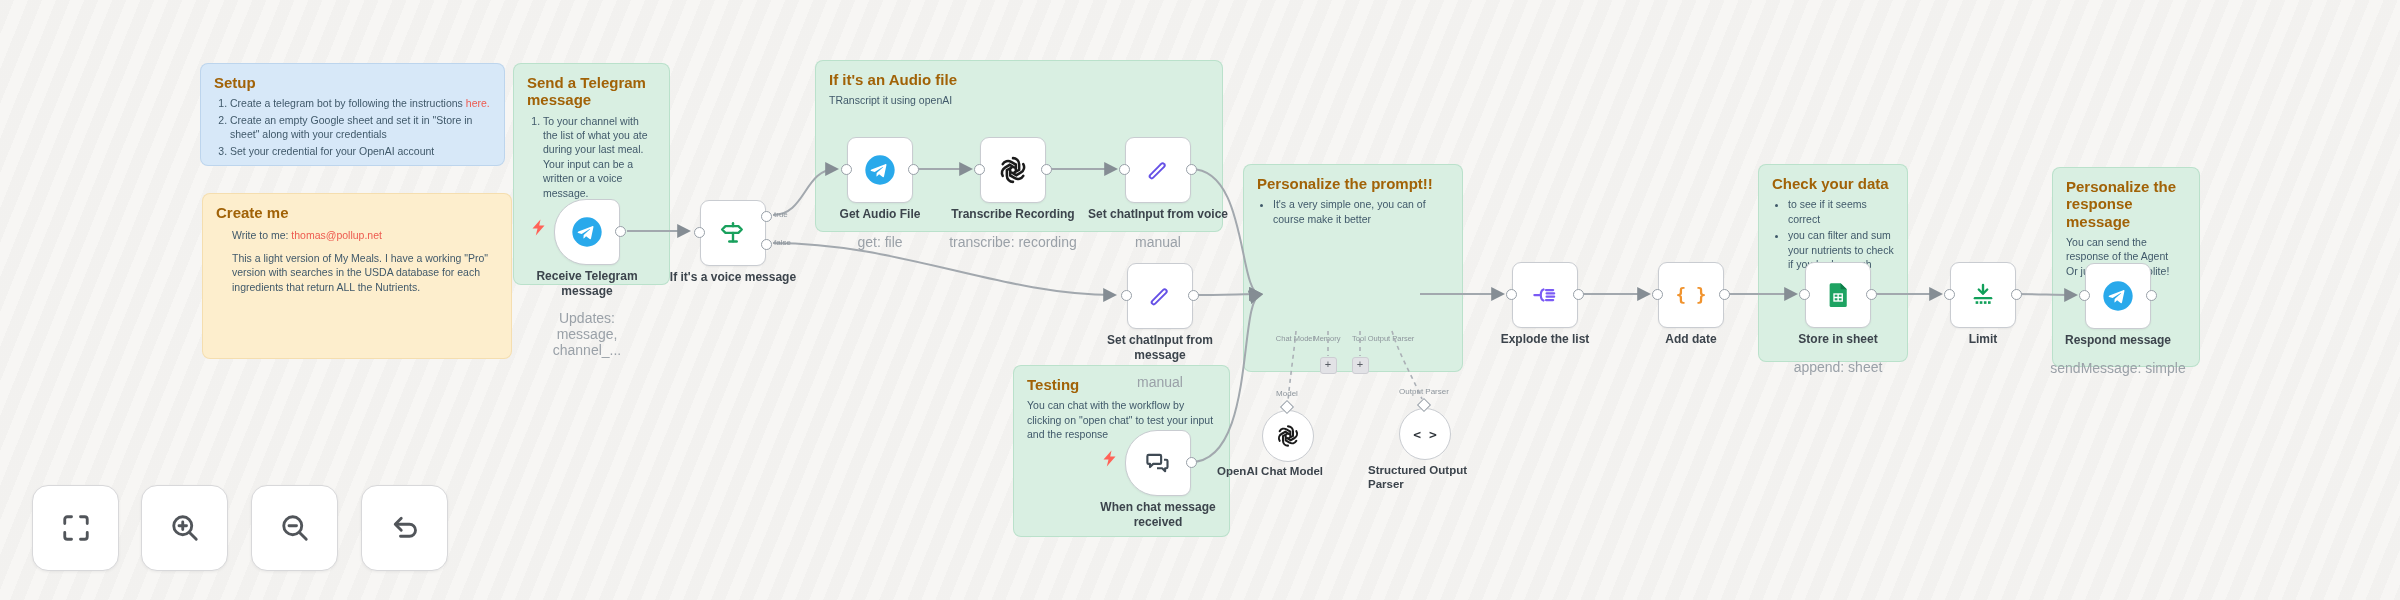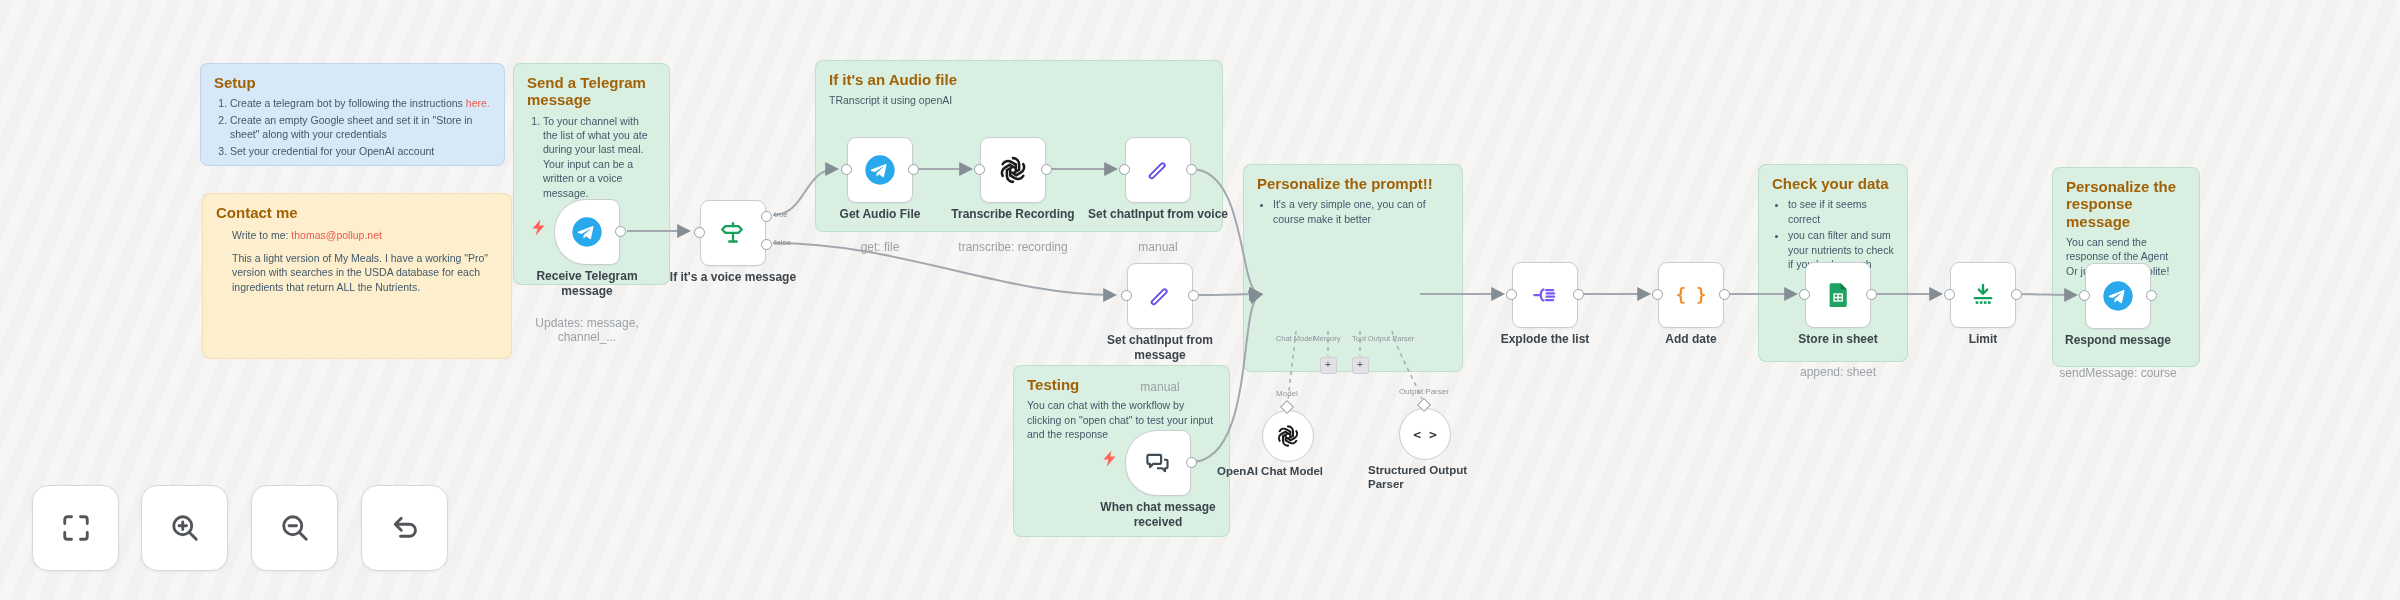--- a/index.html
+++ b/index.html
@@ -23,21 +23,21 @@
 
   
   .node { position:absolute; width:64px; height:64px; background:#fff; border:1.6px solid #c9ccd1;
           border-radius:9px; z-index:3; display:flex; align-items:center; justify-content:center;
           box-shadow:0 1px 2px rgba(0,0,0,.05); }
   .node.trigger { border-radius:32px 9px 9px 32px; }
   .node.wide { width:146px; }
   .caption { position:absolute; top:calc(100% + 5px); left:50%; transform:translateX(-50%);
              text-align:center; z-index:3; }
   .caption .nm { font-size:12px; font-weight:bold; color:#3c444c; line-height:1.22; }
-  .caption .sub { margin-top:18px; font-size:12px; color:#9aa1a8; }
+  .caption .sub { margin-top:12px; font-size:14px; color:#9aa1a8; }
   .port { position:absolute; width:9px; height:9px; background:#fff; border:1.6px solid #98a0a8;
           border-radius:50%; z-index:4; }
   .port.in  { left:-7px; top:50%; margin-top:-6px; }
   .port.out { right:-7px; top:50%; margin-top:-6px; }
   .port.o1 { top:10px; margin-top:0; }
   .port.o2 { top:38px; margin-top:0; }
   .plabel { position:absolute; font-size:8px; color:#8d959c; left:calc(100% + 9px); white-space:nowrap; z-index:4; }
   .plabel.p1 { top:9px; } .plabel.p2 { top:37px;text-align:center; }
   .diamond { position:absolute; width:8px; height:8px; background:#fff; border:1.6px solid #98a0a8;
              transform:rotate(45deg); z-index:4; }
@@ -103,21 +103,21 @@
     <div class="nbody">
         <ol>
       <li><span>Create a telegram bot by following the instructions</span> <span class="red">here.</span></li>
       <li>Create an empty Google sheet and set it in "Store in sheet" along with your credentials</li>
       <li>Set your credential for your OpenAI account</li>
     </ol>
       </div>
   </div>
 
   <div class="note note-yellow" style="left:202px;top:193px;width:310px;height:166px">
-    <h3>Contact me</h3>
+    <h3>Create me</h3>
     <div class="nbody">
       <div style="margin:7px 0 0 16px">
         <span>Write to me:</span>
         <span class="red">thomas@pollup.net</span>
       </div>
       <div style="margin:8px 0 0 16px">This a light version of My Meals. I have a working "Pro" version with searches in the USDA database for each ingredients that return ALL the Nutrients.</div>
     </div>
   </div>
 
   <div class="note note-green" style="left:513px;top:63px;width:157px;height:222px">
@@ -368,21 +368,21 @@
 
   <div class="node" style="left:2085px;top:263px">
     <svg width="32" height="32" viewBox="0 0 24 24">
       <circle cx="12" cy="12" r="11" fill="#29a9eb"></circle>
       <path d="M5.6 11.6l10.3-4c.6-.2 1.1.1.9.9l-1.8 8.3c-.1.6-.5.7-1 .4l-2.7-2-1.3 1.3c-.2.2-.4.3-.7.3l.2-2.6 4.8-4.3c.2-.2-.1-.3-.3-.1l-6 3.7-2.6-.8c-.6-.2-.6-.6.2-1.1z" fill="#fff"></path>
       </svg>
     <span class="port in"></span>
     <span class="port out"></span>
     <div class="caption" style="width:160px">
       <div class="nm">Respond message</div>
-      <div class="sub">sendMessage: course</div>
+      <div class="sub">sendMessage: simple</div>
     </div>
   </div>
 
   <div class="ctrl" style="left:32px;top:485px">
     <svg width="36" height="36" viewBox="0 0 24 24">
       <g fill="none" stroke="#51555a" stroke-width="1.9" stroke-linecap="round">
         <path d="M4.5 9 V6.2 a1.7 1.7 0 0 1 1.7 -1.7 H9"></path>
         <path d="M15 4.5 h2.8 a1.7 1.7 0 0 1 1.7 1.7 V9"></path>
         <path d="M19.5 15 v2.8 a1.7 1.7 0 0 1 -1.7 1.7 H15"></path>
         <path d="M9 19.5 H6.2 a1.7 1.7 0 0 1 -1.7 -1.7 V15"></path>

